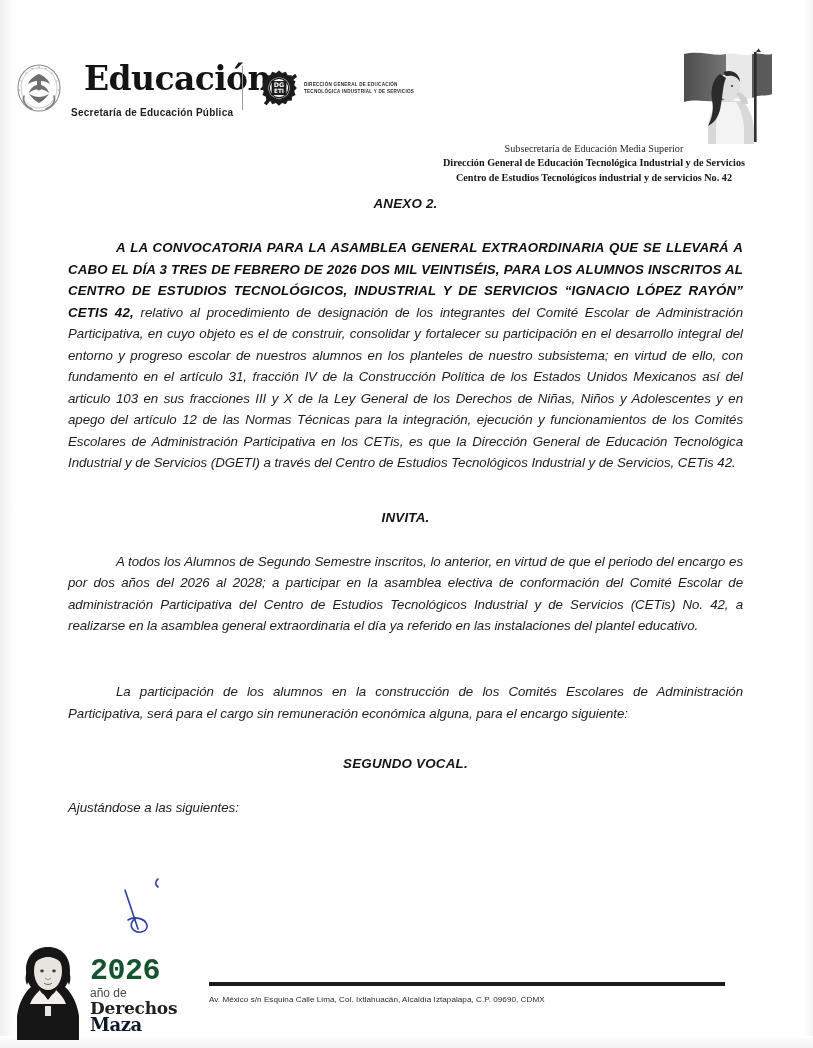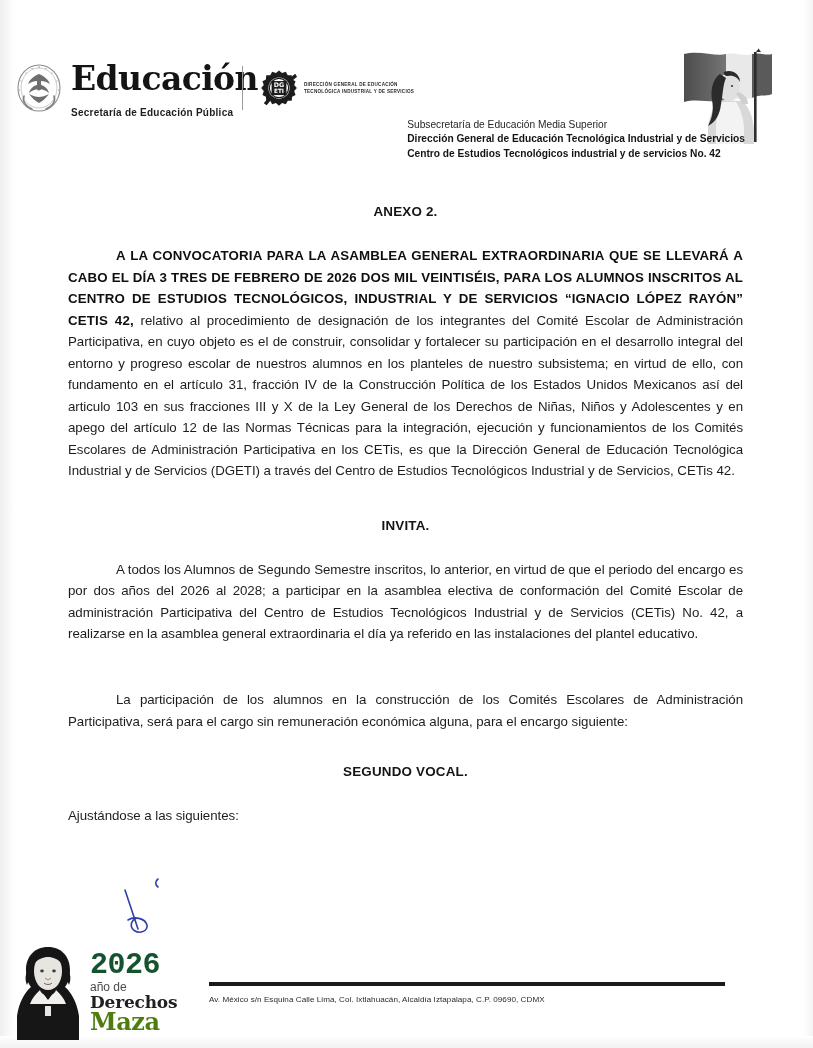--- a/index.html
+++ b/index.html
@@ -66,20 +66,21 @@
     display: flex;
     flex-direction: column;
   }
   .wordmark {
     font-family: "DejaVu Serif", serif;
     font-size: 33px;
     font-weight: 700;
     line-height: 1.0;
     letter-spacing: -0.6px;
     color: #141414;
+    margin-left: 13px;
   }
   .wordmark-sub {
     font-family: "Liberation Sans", sans-serif;
     font-size: 10px;
     font-weight: 700;
     letter-spacing: 0.25px;
     color: #1d1d1d;
     margin-top: 12px;
   }
   .header-divider {
@@ -114,23 +115,24 @@
   .flag-art {
     position: absolute;
     right: 25px;
     top: 48px;
     width: 110px;
     height: 96px;
   }
   .header-ids {
     position: absolute;
     right: 68px;
-    top: 118px;
-    text-align: left;
+    top: 142px;
+    text-align: center;
     line-height: 1.42;
+    font-family: Liberation Serif, serif;
   }
   .hid-1 {
     font-size: 10.2px;
     font-weight: 400;
     color: #262626;
   }
   .hid-2 {
     font-size: 10.2px;
     font-weight: 700;
     color: #141414;
@@ -138,22 +140,23 @@
   .hid-3 {
     font-size: 10.2px;
     font-weight: 700;
     color: #141414;
   }
 
   
   .doc-body {
     position: absolute;
     left: 66px;
-    top: 204px;
+    top: 196px;
     width: 679px;
+    font-style: italic;
   }
   .center-head {
     text-align: center;
     font-size: 13.4px;
     font-weight: 700;
     letter-spacing: 0.2px;
     color: #141414;
   }
   p.para {
     margin: 2px;
@@ -221,23 +224,23 @@
   .seal-name1 {
     font-family: "DejaVu Serif", serif;
     font-size: 17px;
     font-weight: 700;
     color: #212121;
     margin-top: 1px;
     letter-spacing: -0.2px;
   }
   .seal-name2 {
     font-family: "DejaVu Serif", serif;
-    font-size: 24px;
-    font-weight: 700;
-    color: #4d7c0f;
+    font-size: 18px;
+    font-weight: 700;
+    color: #0f172a;
     margin-top: -1px;
     letter-spacing: -0.4px;
   }
 
   
   .footer {
     position: absolute;
     left: 209px;
     bottom: 42px;
     width: 520px;

